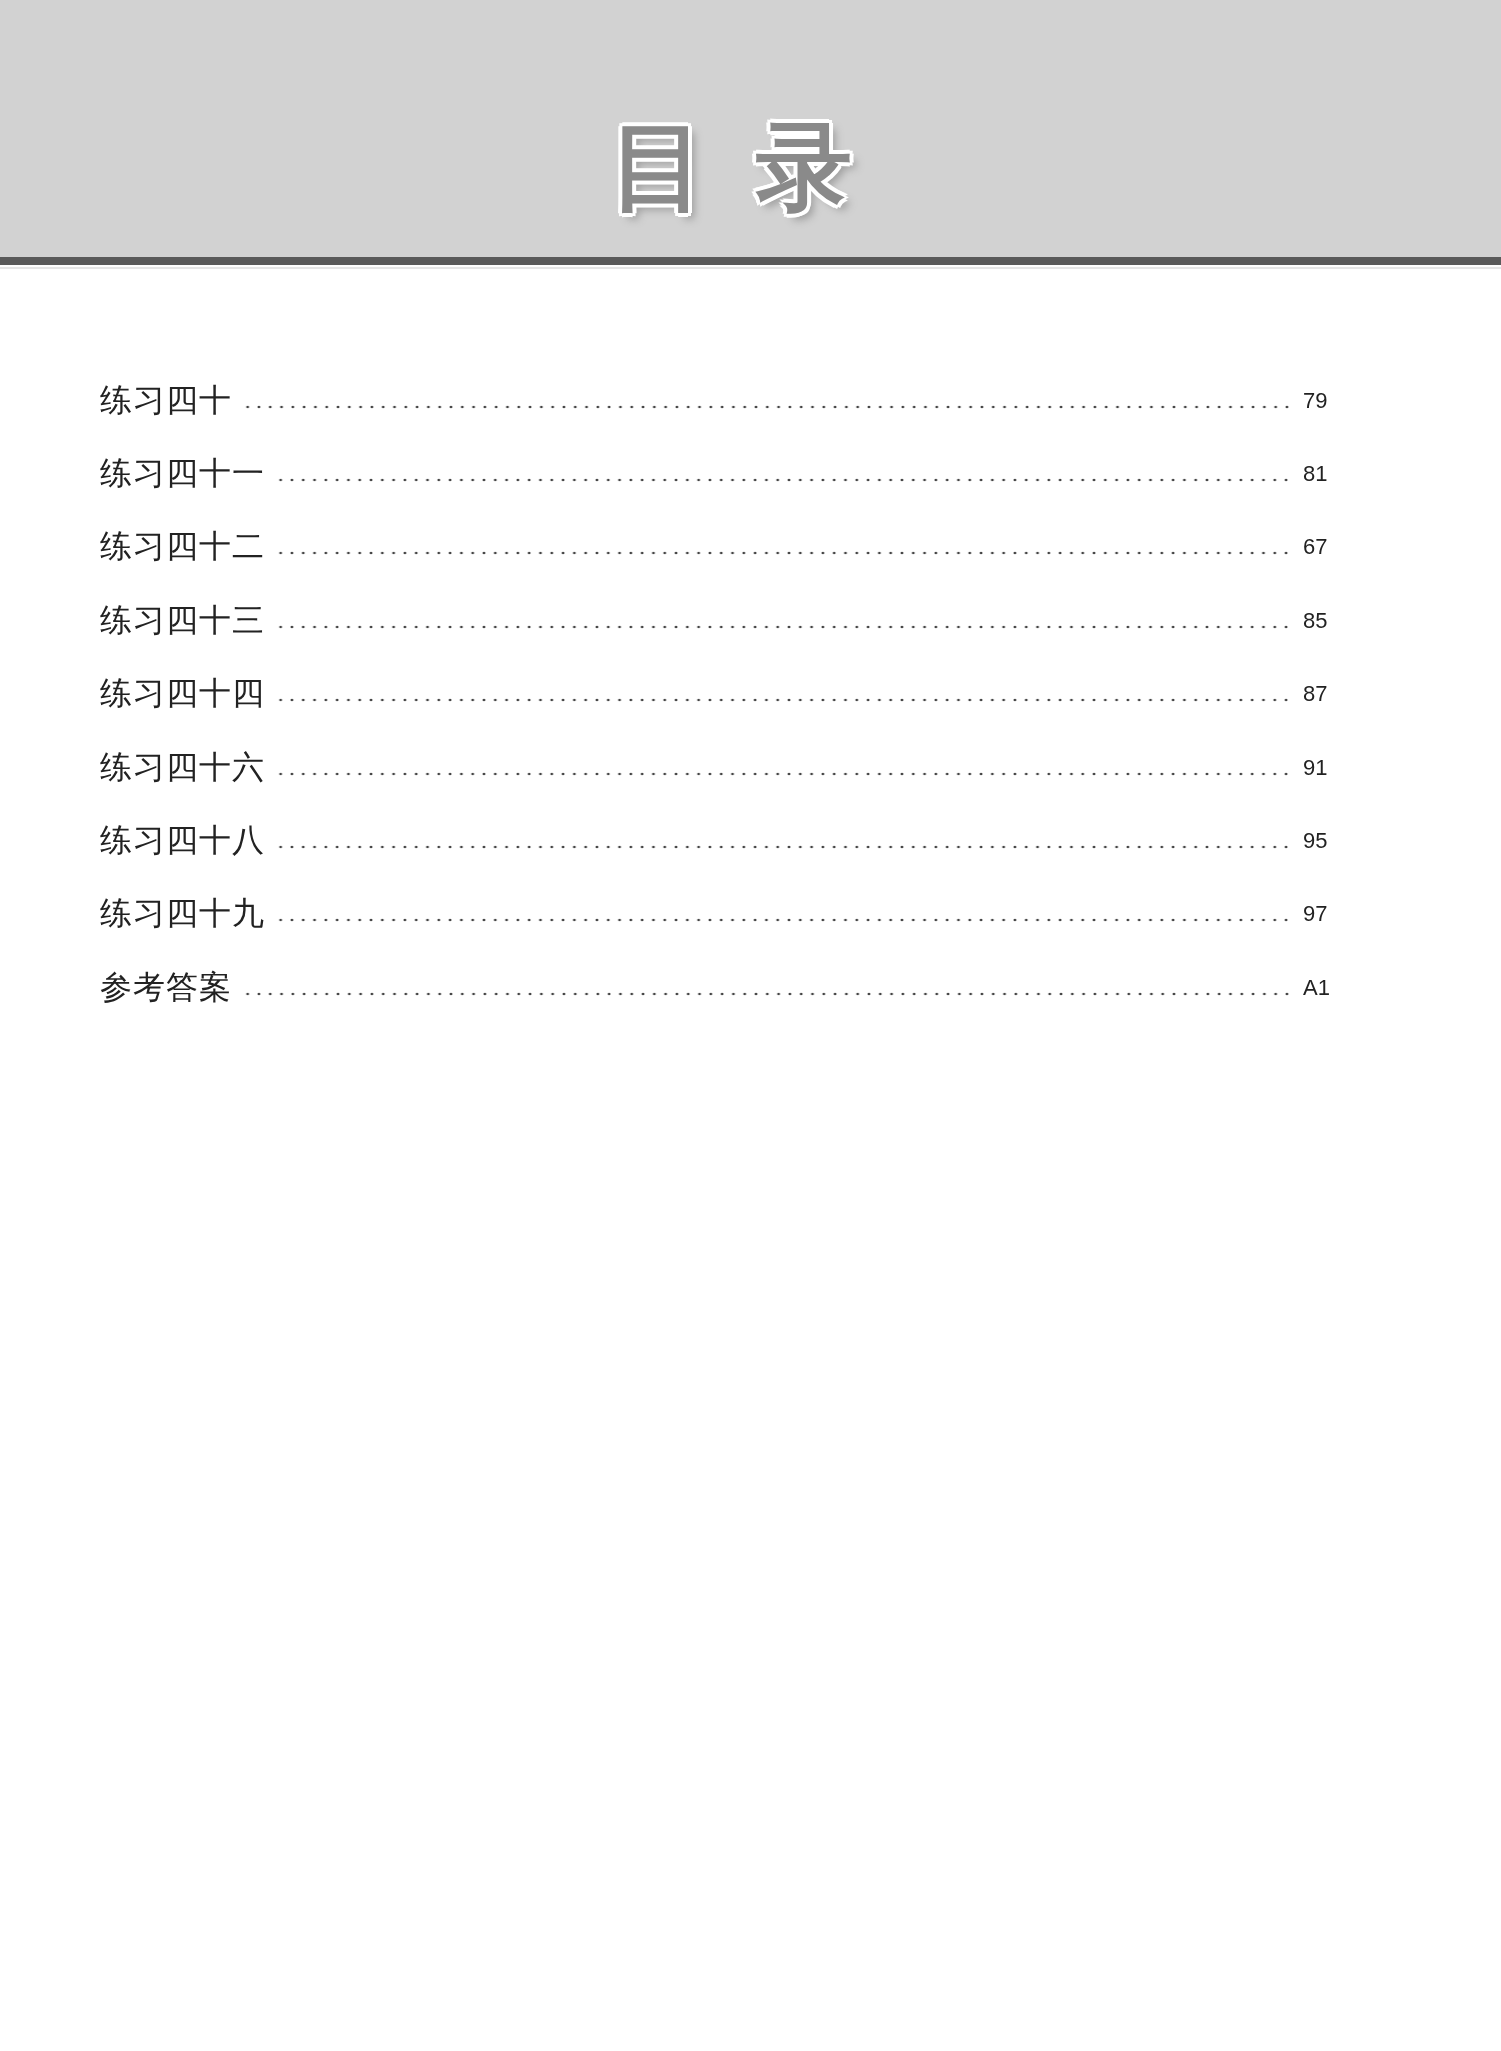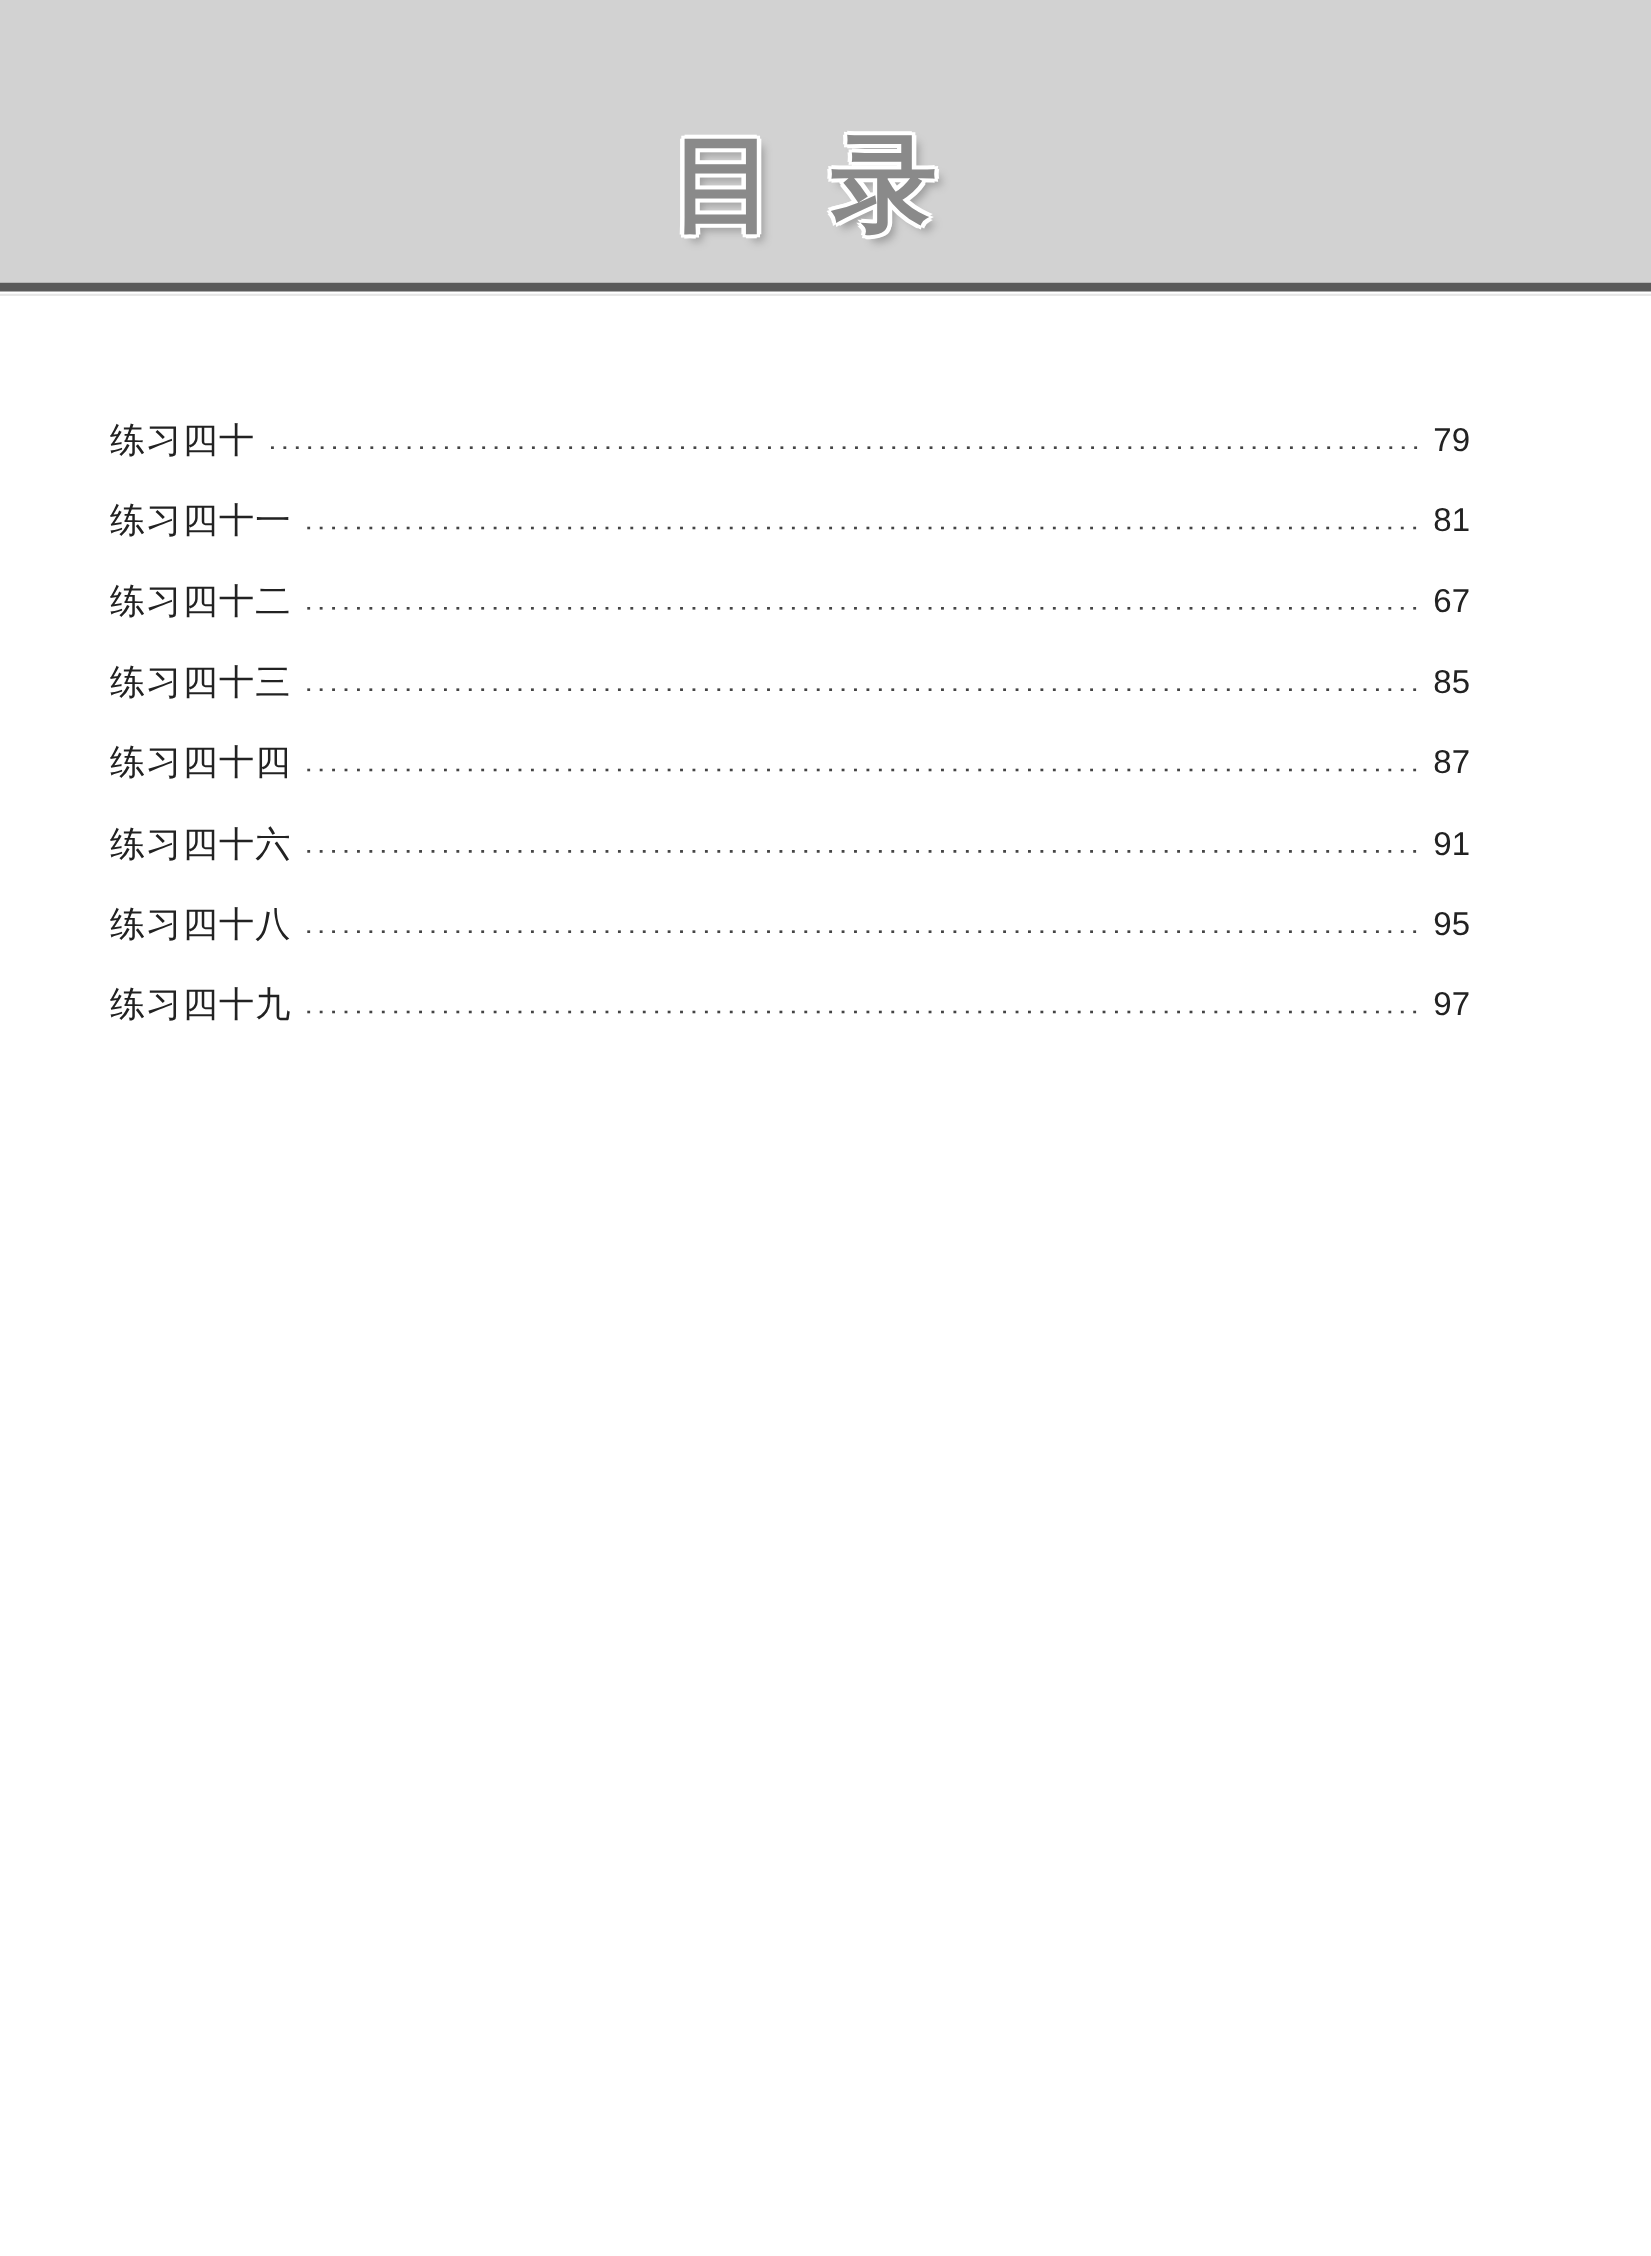--- a/index.html
+++ b/index.html
@@ -12,21 +12,21 @@
            font-family:"DejaVu Serif", serif; font-weight:bold; font-size:96px; line-height:110px;
            color:#8a8a8a;
            text-shadow: 0 0 2px #fff, 0 0 4px #fff, 3px 3px 0 #fff, -3px -3px 0 #fff, 3px -3px 0 #fff, -3px 3px 0 #fff,
                         0 4px 0 #fff, 4px 0 0 #fff, 0 -4px 0 #fff, -4px 0 0 #fff, 6px 6px 8px #9a9a9a; }
   .toc { position:absolute; left:100px; top:364px; width:1245px; }
   .row { display:flex; align-items:center; height:73.4px; }
   .label { font-size:32px; color:#222; white-space:nowrap; letter-spacing:1px; }
   .leader { flex:1; margin:0 14px 0 10px; height:4px; position:relative; top:6px;
             background-image: radial-gradient(circle, #444 1.3px, transparent 1.6px);
             background-size:11.3px 4px; background-repeat:repeat-x; }
-  .page { font-family:"Liberation Sans", sans-serif; font-size:30px; color:#222; width:42px; text-align:left; }
+  .page { font-family:"Liberation Sans", sans-serif; font-size:22px; color:#222; width:42px; text-align:left; }
 </style>
 </head>
 <body>
 
 <div class="header"></div>
 <div class="header-band"></div>
 <div class="header-line"></div>
 <div class="title">
   <span>目</span>
   <span>录</span>
@@ -66,13 +66,18 @@
   <div class="row">
       <span class="label">练习四十八</span>
       <span class="leader"></span>
       <span class="page">95</span>
     </div>
   <div class="row">
       <span class="label">练习四十九</span>
       <span class="leader"></span>
       <span class="page">97</span>
     </div>
+  <div class="row">
+      <span class="label">参考答案</span>
+      <span class="leader"></span>
+      <span class="page">A1</span>
+    </div>
 </div>
 
 </body></html>

